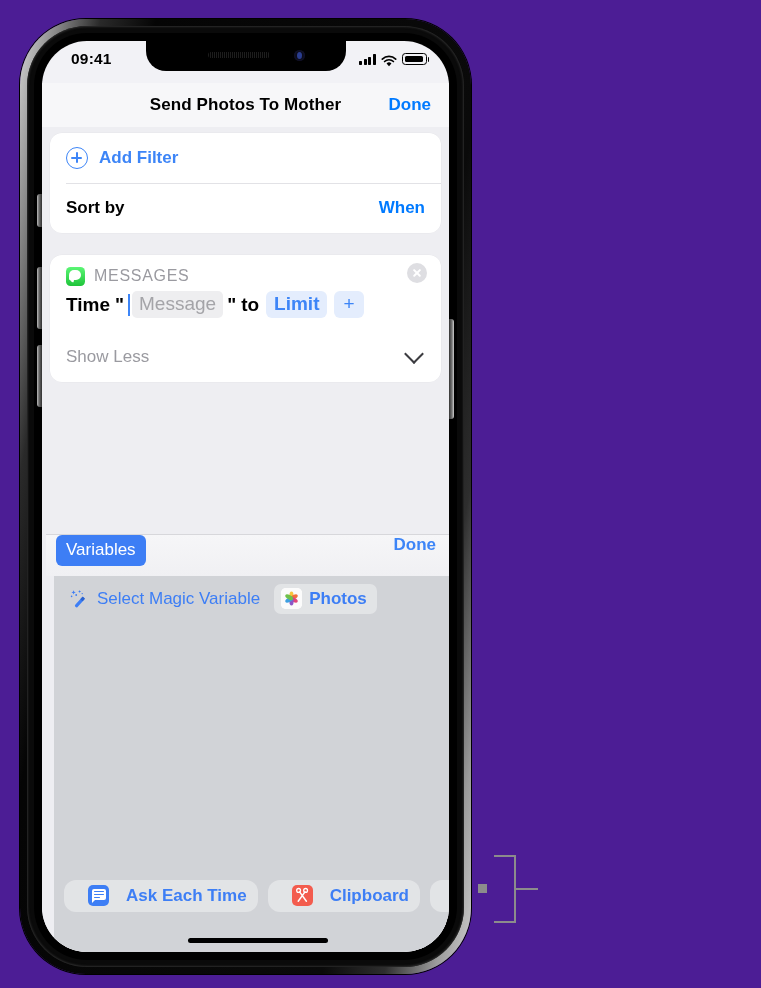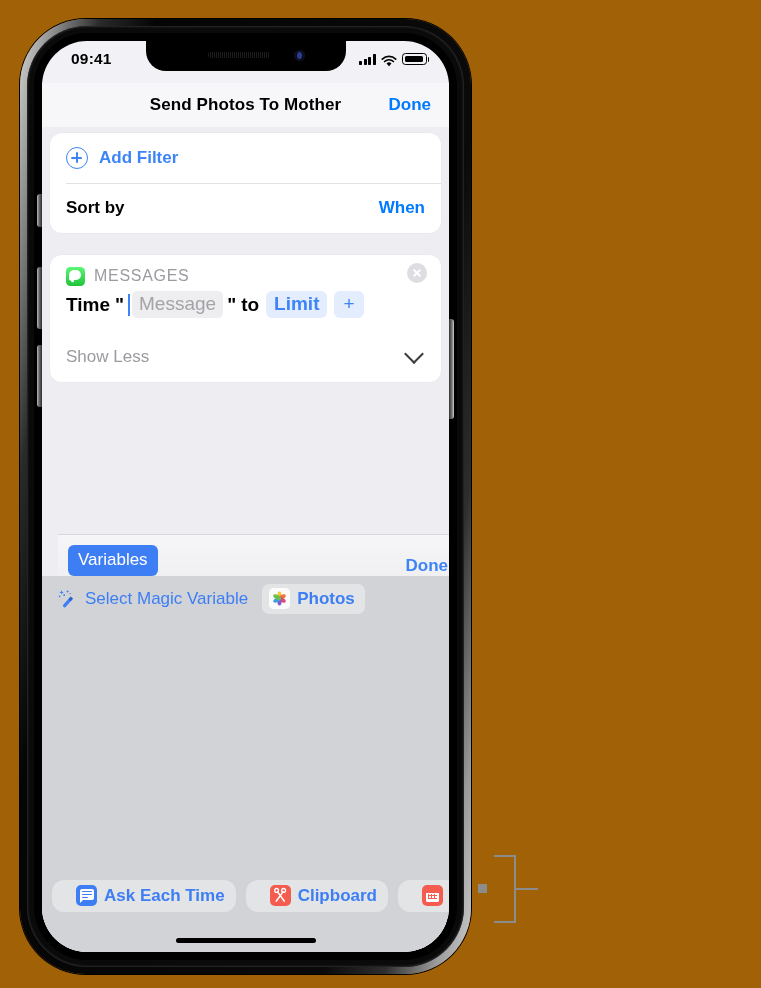--- a/index.html
+++ b/index.html
@@ -2,21 +2,21 @@
 <html><head>
 <meta charset="utf-8">
 <style>
   * { box-sizing: border-box; margin: 0; padding: 0; }
   html, body {
     width: 761px; height: 988px;
     background: #000;
     font-family: "Liberation Sans", sans-serif;
     overflow: hidden;
   }
-  #stage { position: relative; width: 761px; height: 988px; background: #a16207; }
+  #stage { position: relative; width: 761px; height: 988px; background: #4c1d95; }
 
   
   #phone {
     position: absolute; left: 20px; top: 19px;
     width: 451px; height: 955px;
     border-radius: 66px;
     background: linear-gradient(100deg,#d8d8d8 0%,#8b8b8b 6%,#2a2a2a 13%,#050505 22%,
                 #0a0a0a 76%,#2e2e2e 86%,#9a9a9a 94%,#cfcfcf 100%);
     box-shadow: 0 0 0 1px #000;
   }
@@ -190,54 +190,54 @@
   }
   .row-dim { font-size:17px; color:#9a9aa0; font-weight: normal; }
   .chev-down {
     position:absolute; right:20px; width:14px; height:14px;
     border-right:2.2px solid #3c3c40; border-bottom:2.2px solid #3c3c40;
     transform: rotate(45deg); top:15px;
   }
 
   
   #accessory {
-    position:absolute; left:16px; width:100%; height:42px;
+    position:absolute; left:4px; width:100%; height:42px;
     background: linear-gradient(180deg,#f6f6f8,#f0f0f3);
     border-top: .5px solid #d7d7db;
-    display:flex; align-items:flex-end;
+    display:flex; align-items:flex-start;
   }
   #variables-btn {
     margin-left: 10px; background:#3d7ef5; color:#fff; border-radius:6px;
     padding: 5px 10px 6px 10px; font-size:17px; font-weight: normal;
   }
   #accessory-done { position:absolute; right:17px; font-size:17px; color:#3d85f7; font-weight:bold; }
 
   
   #kbarea {
-    position:absolute; left:0; width:100%; bottom:0;
+    position:absolute; left:12px; width:100%; bottom:0;
     background:#d1d3d7;
   }
   #magicrow { display:flex; align-items:center; height:46px; padding-left: 16px; }
   .wand { width:20px; height:20px; position:relative; flex:none; margin-right:7px; }
   .magic-label { font-size:17px; color:#3d7ef5; font-weight: normal; }
   .photos-chip {
     display:flex; align-items:center; gap:7px;
     background: rgba(255,255,255,.38); border-radius:7px;
     padding: 4px 10px 5px 7px; margin-left: 14px;
   }
   .photos-chip span { font-size:17px; color:#3d7ef5; font-weight:bold; }
 
   
   #chiprow {
     position:absolute; left:0; bottom:40px; width:100%;
     display:flex; align-items:center; gap:10px; padding-left:10px;
     overflow:hidden; white-space:nowrap;
   }
   .tchip {
-    display:flex; align-items:center; gap:7px; flex:none;
+    display:flex; align-items:center; gap:17px; flex:none;
     background: rgba(255,255,255,.38); border-radius:12px;
     padding: 5px 11px 6px 24px;
   }
   .tchip span { font-size:17px; color:#3d7ef5; font-weight:bold; }
   .ic { width:21px; height:21px; border-radius:5px; flex:none; position:relative; }
   .ic-blue { background:#3d7ef5; }
   .ic-red  { background:#f35c4e; }
   
   .ic-blue::before{
     content:""; position:absolute; left:3.5px; top:4px; width:14px; height:10.5px;

